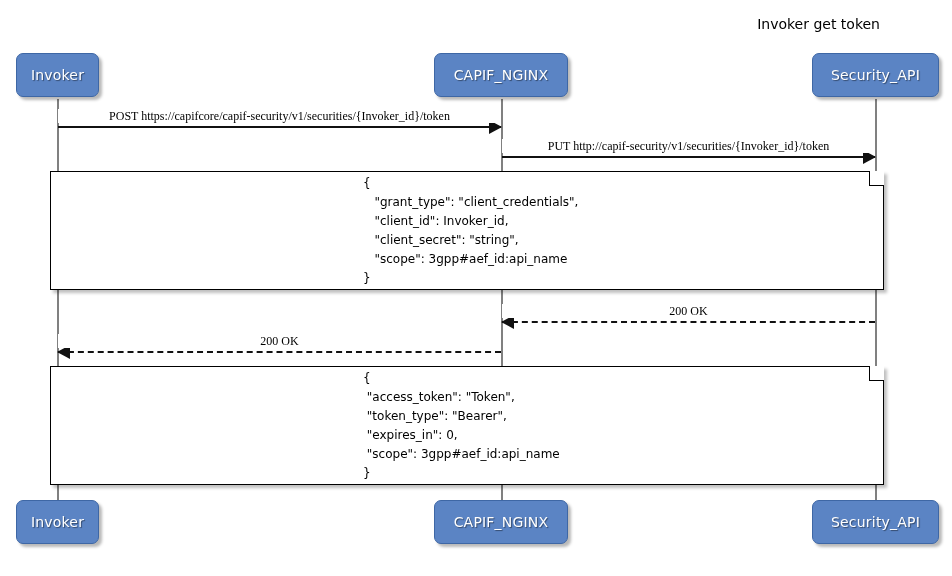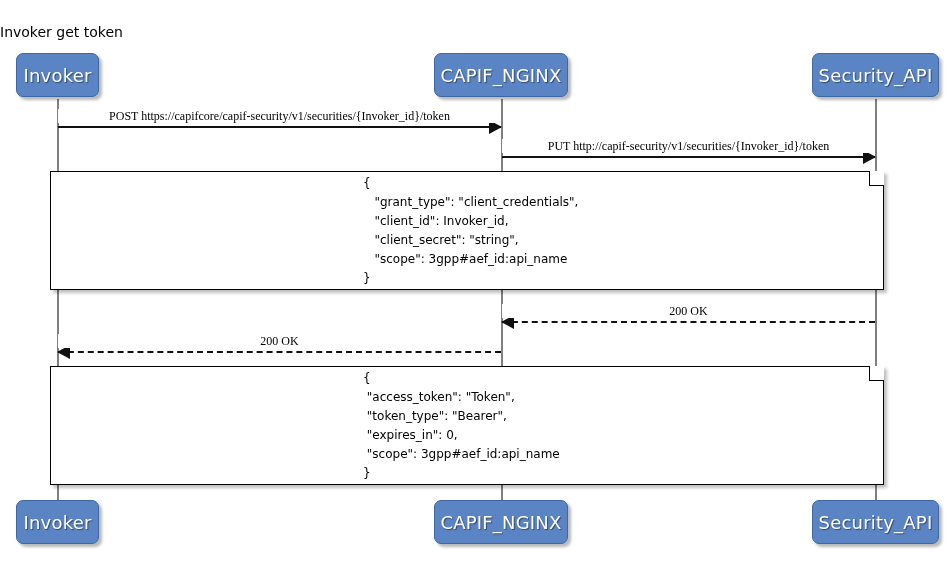--- a/index.html
+++ b/index.html
@@ -15,38 +15,38 @@
     width: 952px;
     height: 576px;
     background: #ffffff;
     overflow: hidden;
   }
 
   
   .diagram-title {
     position: absolute;
     left: 0;
-    top: 24px;
+    top: 16px;
     width: 880px;
-    text-align: left;
+    text-align: right;
     font-size: 14px;
     color: #000000;
     font-family: "DejaVu Sans", sans-serif;
     white-space: nowrap;
   }
 
   
   .actor-box {
     position: absolute;
     box-sizing: border-box;
     background: #5b84c4;
     border: 1px solid #3e67a5;
     border-radius: 7px;
     color: #ffffff;
-    font-size: 18px;
+    font-size: 14px;
     font-family: "DejaVu Sans", sans-serif;
     display: flex;
     align-items: center;
     justify-content: center;
     text-shadow: 1px 1px 1px rgba(0,0,0,0.45);
     box-shadow: 3px 3px 3px rgba(0,0,0,0.28);
     white-space: nowrap;
     letter-spacing: 0.2px;
   }
 

